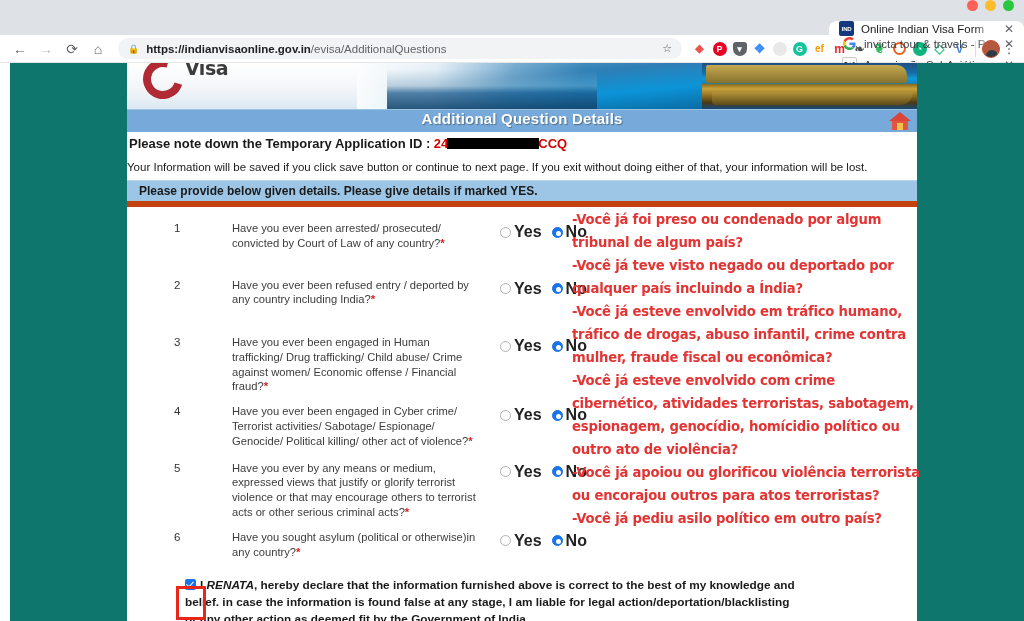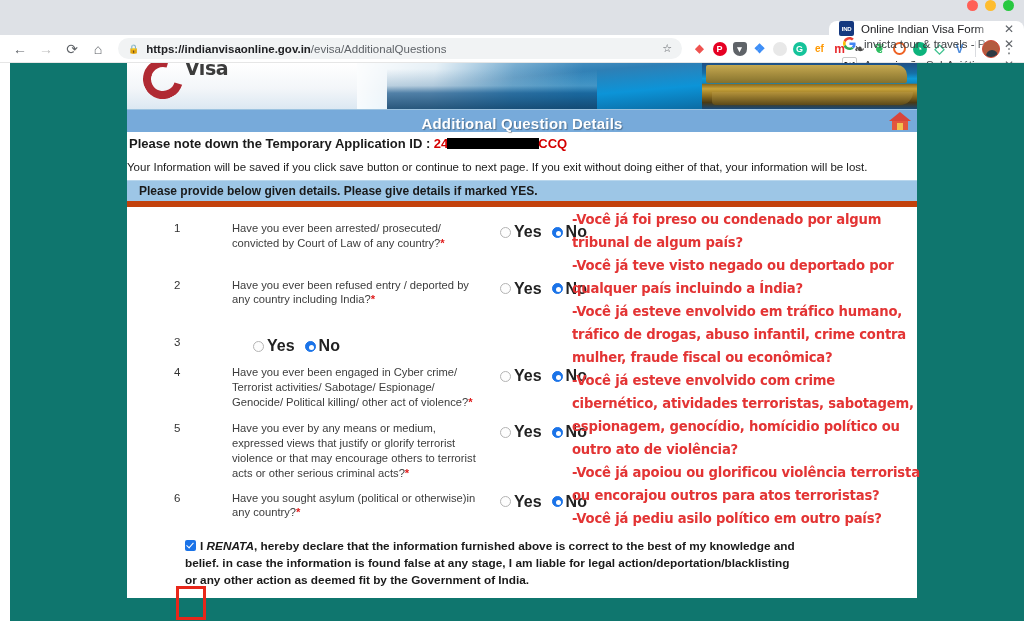--- a/index.html
+++ b/index.html
@@ -195,21 +195,21 @@
     font-family: "DejaVu Sans", sans-serif;
     font-size: 19px; font-weight: bold;
     color: #3c3c3c;
     letter-spacing: -0.5px;
   }
 
   
   .titlebar {
     height: 23px;
     background: #77aada;
-    display: flex; align-items: flex-end; justify-content: center;
+    display: flex; align-items: flex-start; justify-content: center;
     position: relative;
     border-top: 1px solid #9cc3e0;
   }
   .titlebar h1 {
     margin: 0;
     font-size: 15px;
     font-weight: bold;
     color: #ffffff;
     text-shadow: 1px 1px 1px rgba(0,0,0,0.35);
     letter-spacing: 0.2px;
@@ -514,20 +514,21 @@
           <div class="qans">
             <span class="radio"></span>
             <span class="rlabel">Yes</span>
             <span class="radio on"></span>
             <span class="rlabel">No</span>
           </div>
         </div>
 
         <div class="qrow" style="margin-bottom:10px;">
           <div class="qnum">3</div>
+          <div class="qtext"><span>Have you ever been engaged in Human trafficking/ Drug trafficking/ Child abuse/ Crime against women/ Economic offense / Financial fraud?</span><span class="req">*</span></div>
           <div class="qans">
             <span class="radio"></span>
             <span class="rlabel">Yes</span>
             <span class="radio on"></span>
             <span class="rlabel">No</span>
           </div>
         </div>
 
         <div class="qrow" style="margin-bottom:12px;">
           <div class="qnum">4</div>

